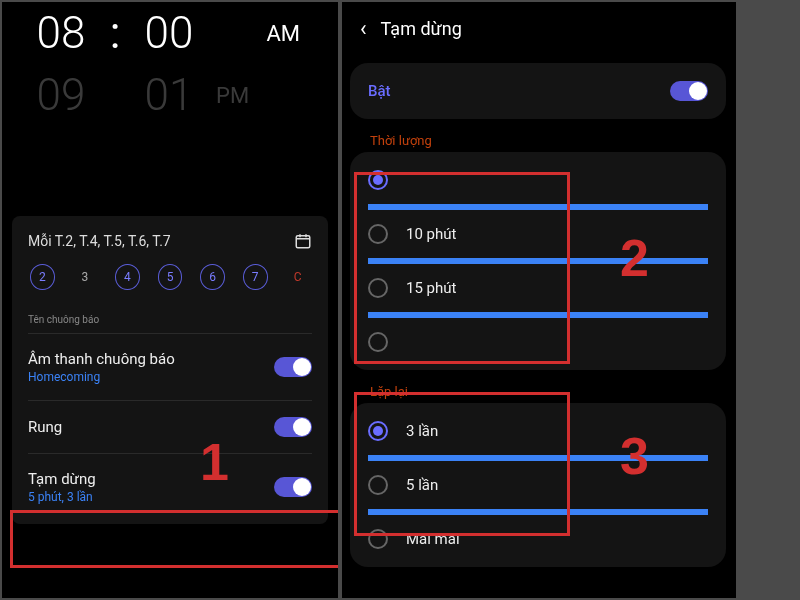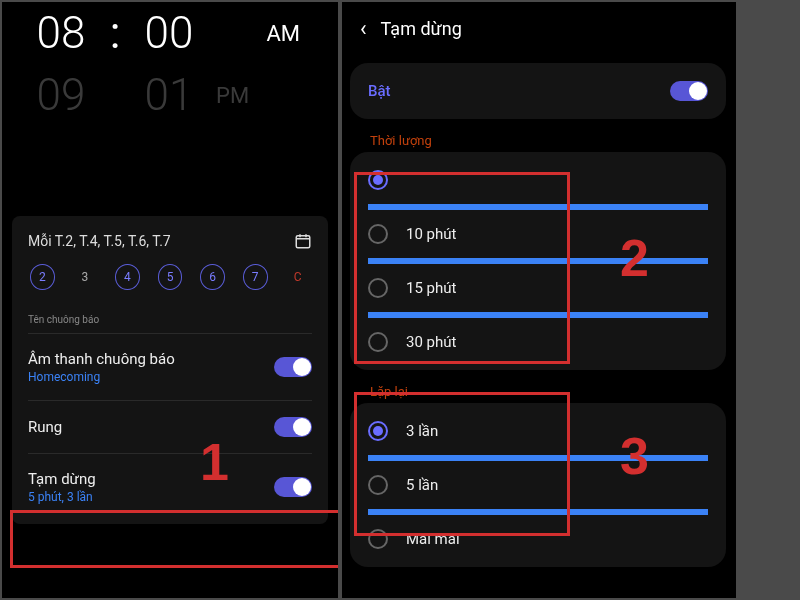--- a/index.html
+++ b/index.html
@@ -188,21 +188,20 @@
     <div class="r-row">
       <div class="radio"></div>
       <div class="r-label">10 phút</div>
     </div>
     <div class="r-row">
       <div class="radio"></div>
       <div class="r-label">15 phút</div>
     </div>
     <div class="r-row">
       <div class="radio"></div>
-      <div class="r-label">30 phút</div>
     </div>
   </div>
 
   <div class="group-label">Lặp lại</div>
   <div class="r-card">
     <div class="r-row">
       <div class="radio checked"></div>
       <div class="r-label">3 lần</div>
     </div>
     <div class="r-row">

